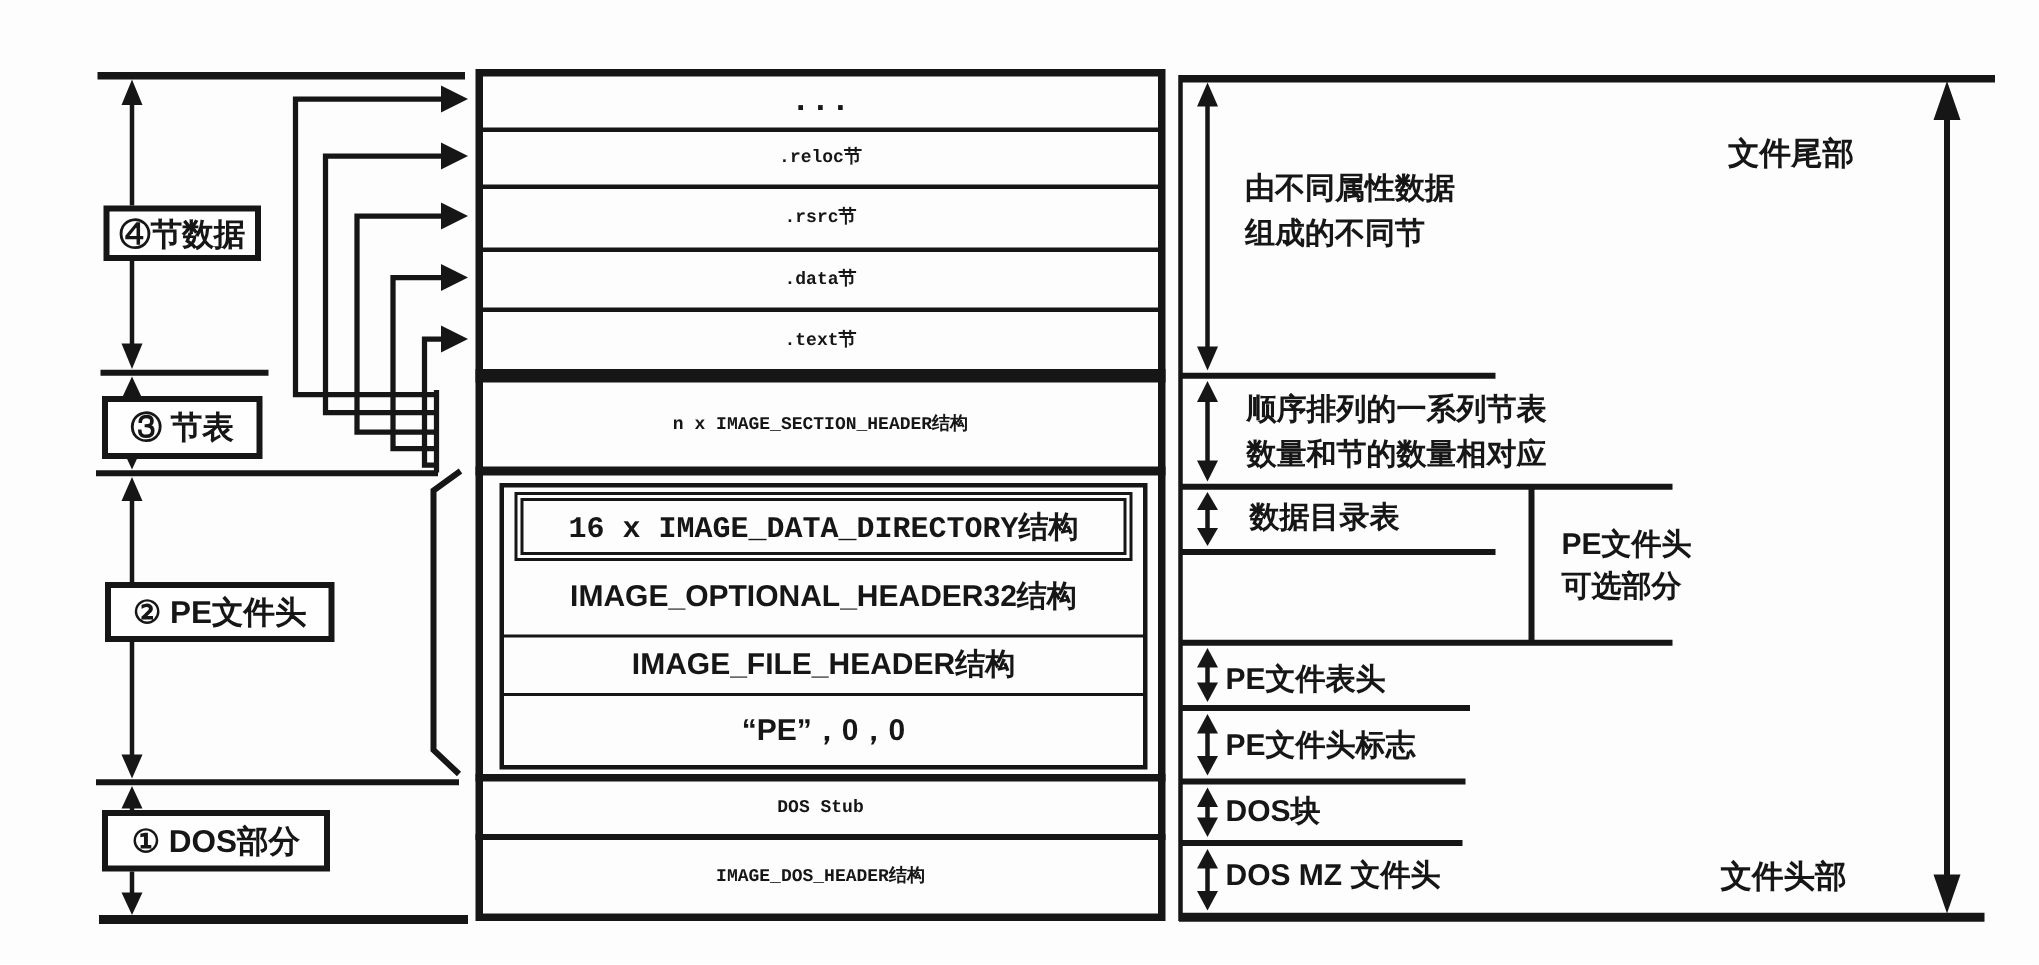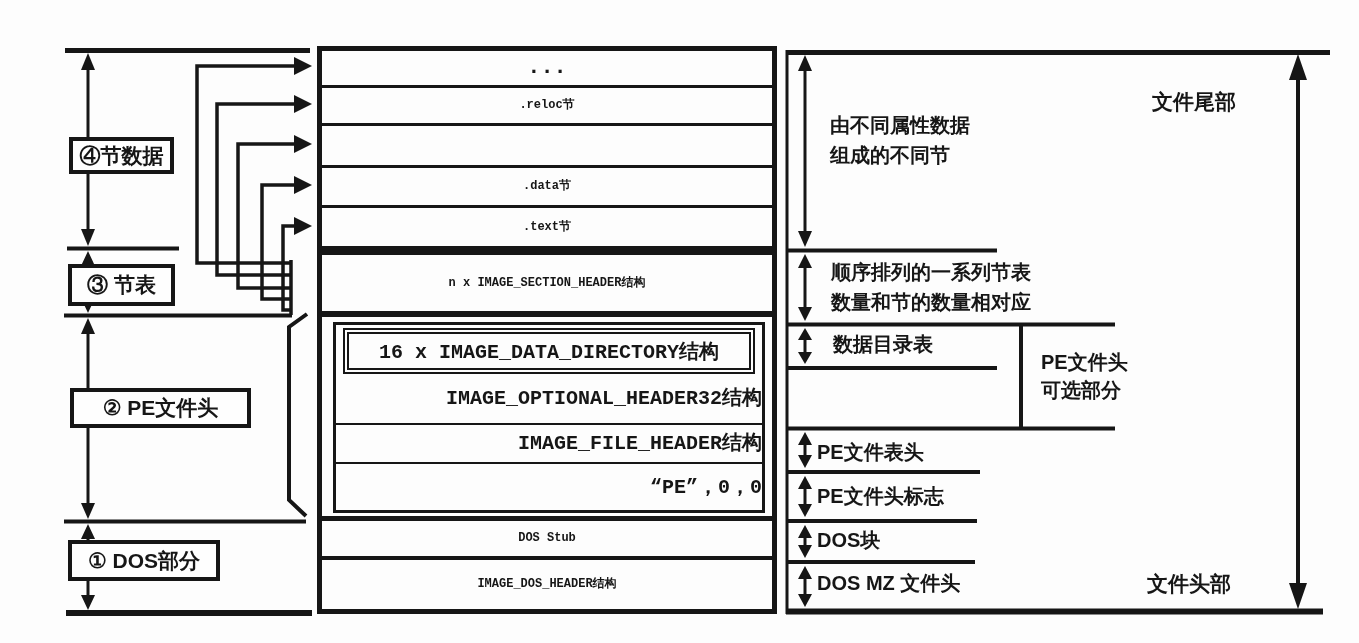--- a/index.html
+++ b/index.html
@@ -12,22 +12,22 @@
 
   .lbox{position:absolute;box-sizing:border-box;border:4px solid #161616;background:#fefefe;
         display:flex;align-items:center;justify-content:center;
         font-size:21px;font-weight:bold;white-space:nowrap;}
 
   .col-outline{position:absolute;box-sizing:border-box;border:5px solid #161616;background:transparent;}
   .sep{position:absolute;background:#161616;}
   .mt{position:absolute;left:322px;width:450px;text-align:center;
       font-family:"Liberation Mono","DejaVu Sans Mono",monospace;font-weight:bold;
       font-size:12px;white-space:nowrap;}
-  .nt{position:absolute;left:336px;width:426px;text-align:right;
-      font-family:Liberation Mono, monospace;font-weight:bold;
+  .nt{position:absolute;left:336px;width:426px;text-align:center;
+      font-family:Liberation Sans, sans-serif;font-weight:bold;
       font-size:20px;white-space:nowrap;}
   .nested{position:absolute;box-sizing:border-box;border:3px solid #161616;}
   .ddouter{position:absolute;box-sizing:border-box;border:2px solid #161616;padding:2px;}
   .ddinner{box-sizing:border-box;border:2px solid #161616;width:100%;height:100%;
            display:flex;align-items:center;justify-content:center;
            font-family:"Liberation Mono","DejaVu Sans Mono",monospace;font-weight:bold;font-size:20px;white-space:nowrap;}
 
   .rt{position:absolute;font-size:20px;font-weight:bold;white-space:nowrap;}
   .big{font-size:21px;}
 </style>
@@ -129,37 +129,38 @@
 
     <g>
       <line class="ln" x1="1298" y1="74" x2="1298" y2="588" stroke-width="4"></line>
       <polygon class="fillink" points="1298,54 1289,80 1307,80"></polygon>
       <polygon class="fillink" points="1298,609 1289,583 1307,583"></polygon>
     </g>
   </svg>
 
   <div class="lbox" style="left:69px;top:137px;width:105px;height:37px;">④节数据</div>
   <div class="lbox" style="left:68px;top:264px;width:107px;height:42px;">③ 节表</div>
-  <div class="lbox" style="left:70px;top:388px;width:181px;height:40px;">② PE文件头</div>
+  <div class="lbox" style="left:70px;top:388px;width:153px;height:40px;">② PE文件头</div>
   <div class="lbox" style="left:68px;top:540px;width:152px;height:41px;">① DOS部分</div>
 
   <div class="col-outline" style="left:317px;top:46px;width:460px;height:568px;"></div>
 
   <div class="sep" style="left:322px;top:85px;width:450px;height:3px;"></div>
   <div class="sep" style="left:322px;top:123px;width:450px;height:3px;"></div>
   <div class="sep" style="left:322px;top:165px;width:450px;height:3px;"></div>
   <div class="sep" style="left:322px;top:205px;width:450px;height:3px;"></div>
 
   <div class="sep" style="left:317px;top:246px;width:460px;height:9px;"></div>
   <div class="sep" style="left:317px;top:311px;width:460px;height:6px;"></div>
   <div class="sep" style="left:317px;top:516px;width:460px;height:5px;"></div>
   <div class="sep" style="left:317px;top:556px;width:460px;height:4px;"></div>
 
   <div class="mt" style="top:51px;height:33px;line-height:33px;font-size:22px;">...</div>
   <div class="mt" style="top:88px;height:35px;line-height:35px;">.reloc节</div>
+  <div class="mt" style="top:126px;height:39px;line-height:39px;">.rsrc节</div>
   <div class="mt" style="top:168px;height:37px;line-height:37px;">.data节</div>
   <div class="mt" style="top:208px;height:38px;line-height:38px;">.text节</div>
   <div class="mt" style="top:255px;height:56px;line-height:56px;">n x IMAGE_SECTION_HEADER结构</div>
 
   <div class="nested" style="left:333px;top:322px;width:432px;height:191px;"></div>
   <div class="ddouter" style="left:343px;top:328px;width:412px;height:46px;">
     <div class="ddinner">16 x IMAGE_DATA_DIRECTORY结构</div>
   </div>
   <div class="nt" style="top:374px;height:49px;line-height:49px;">IMAGE_OPTIONAL_HEADER32结构</div>
   <div class="sep" style="left:336px;top:423px;width:426px;height:2px;"></div>

